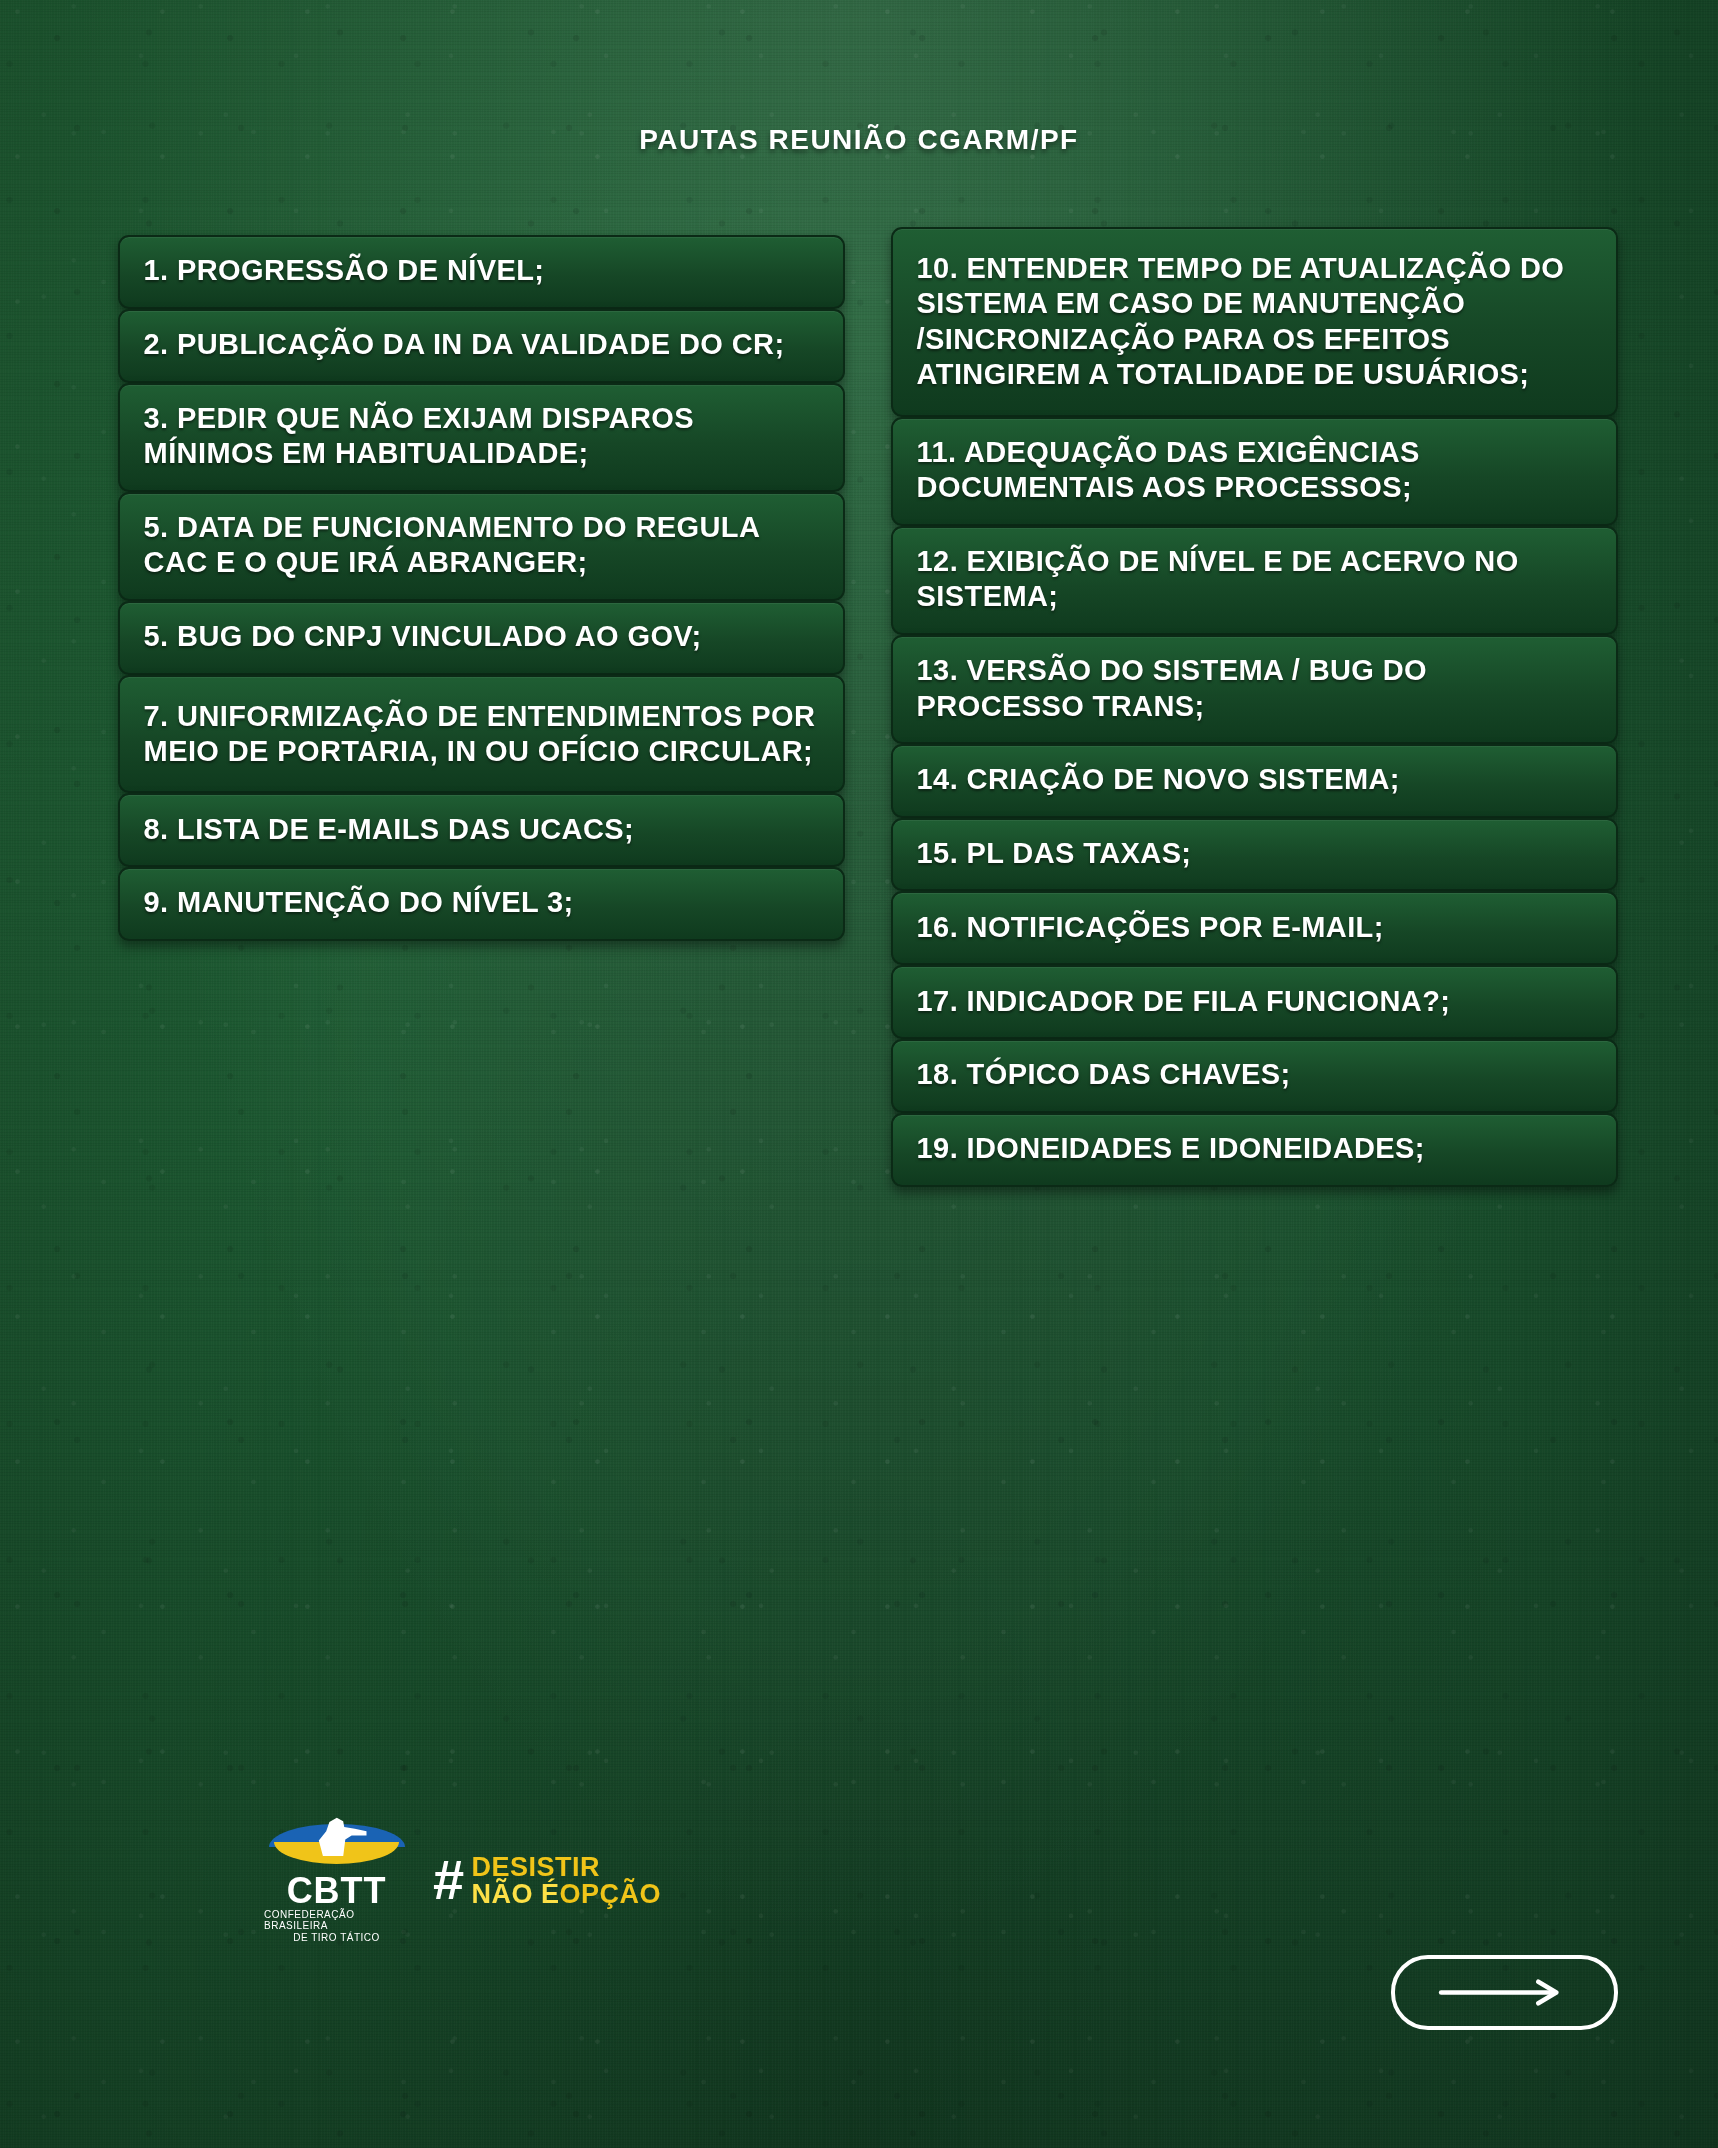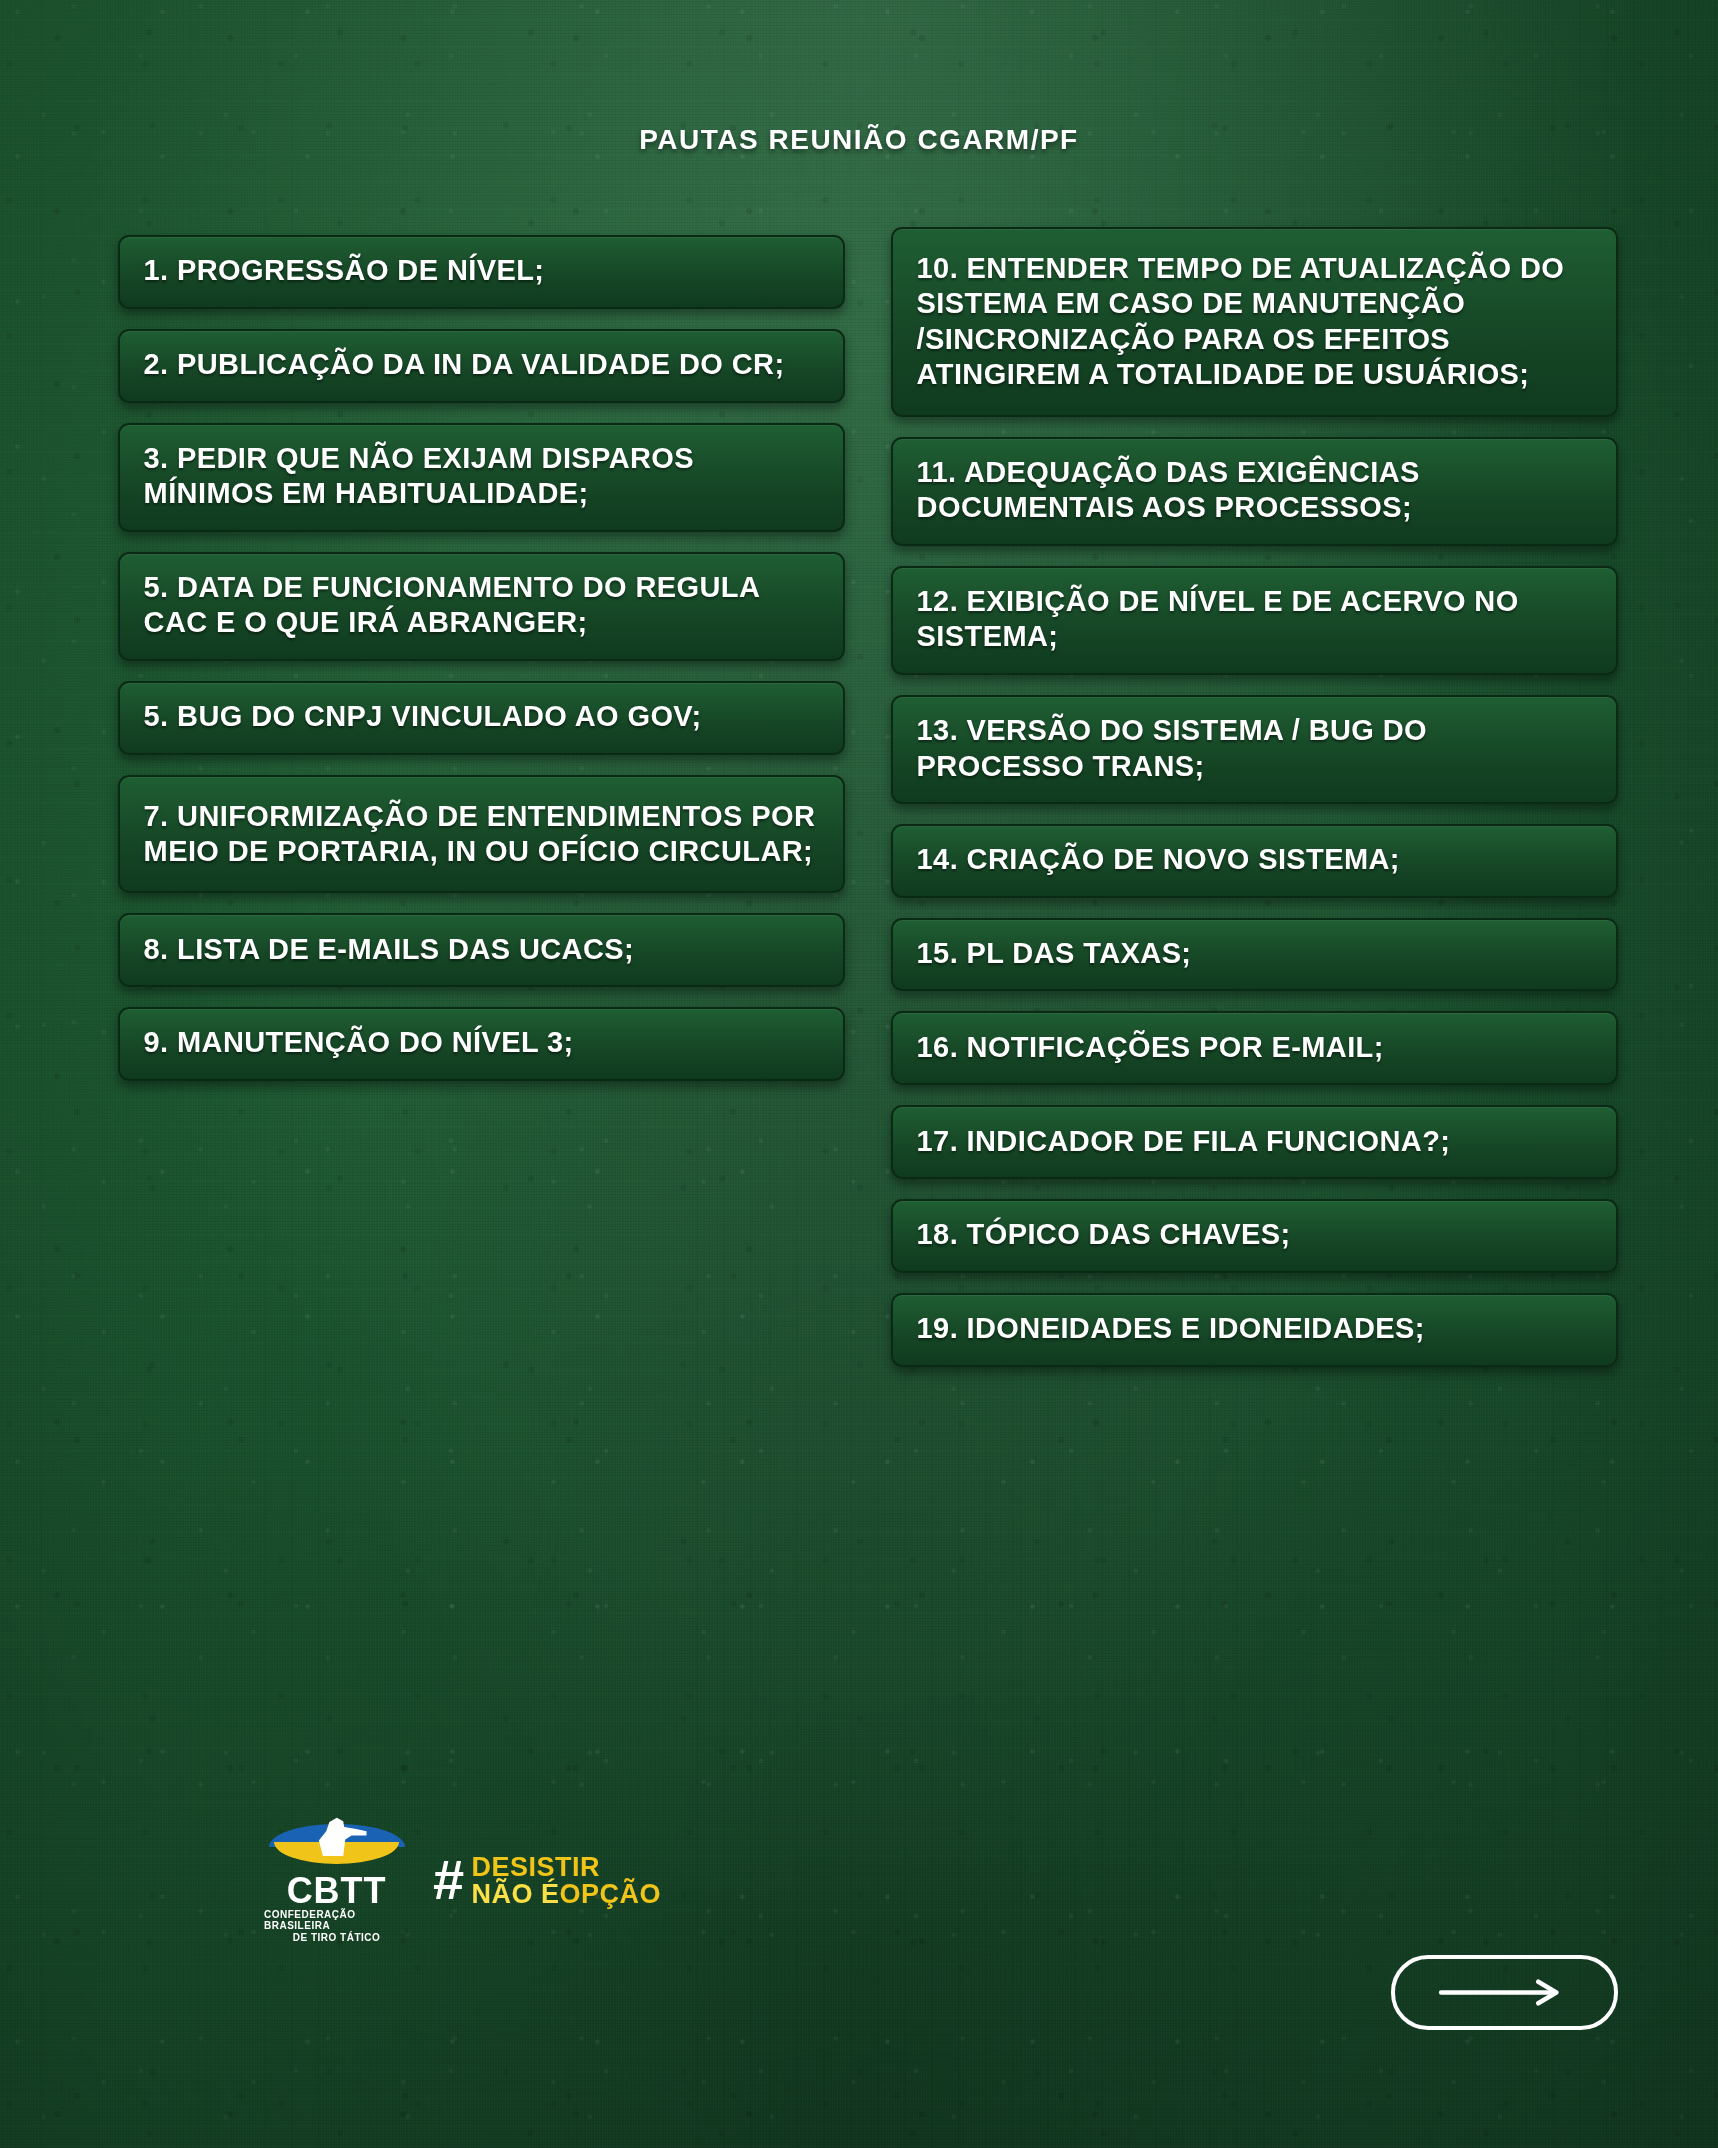--- a/index.html
+++ b/index.html
@@ -85,21 +85,20 @@
     position: relative;
     background: linear-gradient(180deg, #1f5e33 0%, #164726 55%, #0f3a1e 100%);
     border: 2.7px solid #0b2a16;
     border-radius: 11px;
     color: #ffffff;
     font-size: 29px;
     font-weight: bold;
     line-height: 1.22;
     letter-spacing: 0.4px;
     padding: 16.4px 20px 18px 23.6px;
-    margin-bottom: 20px;
     box-shadow: 0 5.5px 11px rgba(0,0,0,0.38), inset 0 0.9px 0 rgba(255,255,255,0.06);
     text-shadow: 0 1.8px 2.7px rgba(0,0,0,0.5);
   }
 
   .item.tall { padding-top: 22px; padding-bottom: 22px; }
 
   
   #footer-brand {
     position: absolute;
     left: 264px;
@@ -145,21 +144,21 @@
     color: #ffffff;
     font-size: 36px;
     font-weight: bold;
     letter-spacing: 0.9px;
     line-height: 1;
     margin-top: 1.8px;
   }
   #cbtt-sub1, #cbtt-sub2 {
     color: #ffffff;
     font-size: 10px;
-    font-weight: bold;
+    font-weight: normal;
     letter-spacing: 0.5px;
     line-height: 1.15;
   }
 
   #hashtag {
     display: flex;
     align-items: center;
     gap: 7.3px;
   }
   #hash-symbol {

